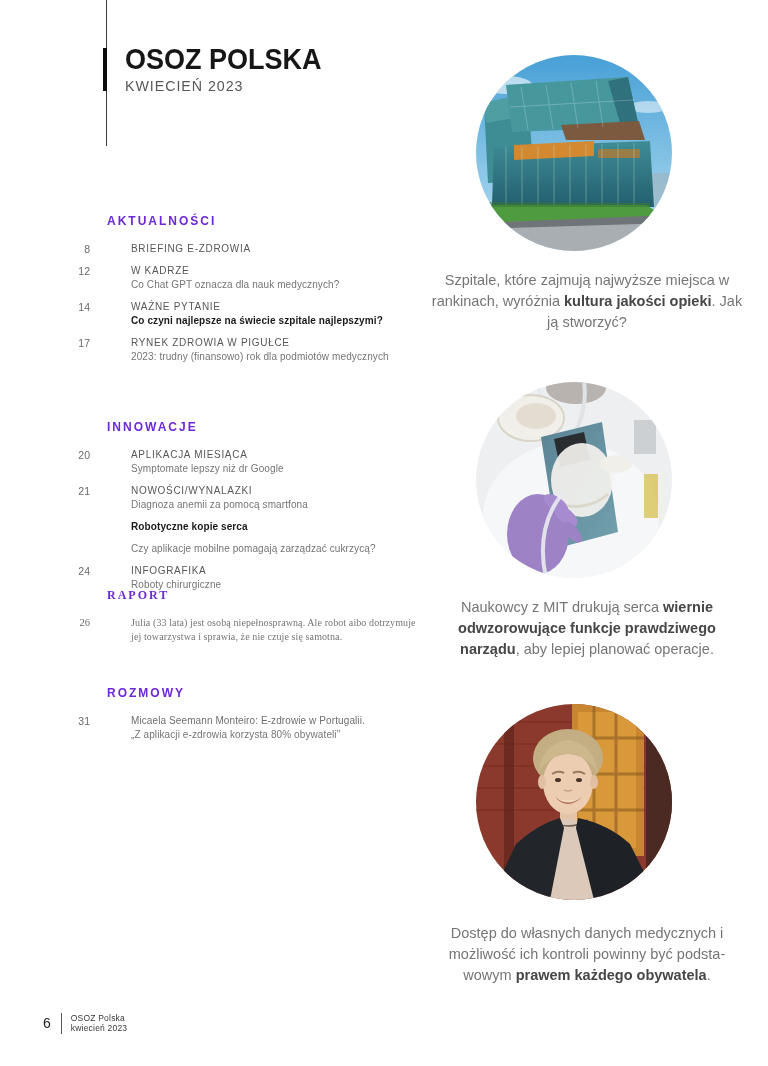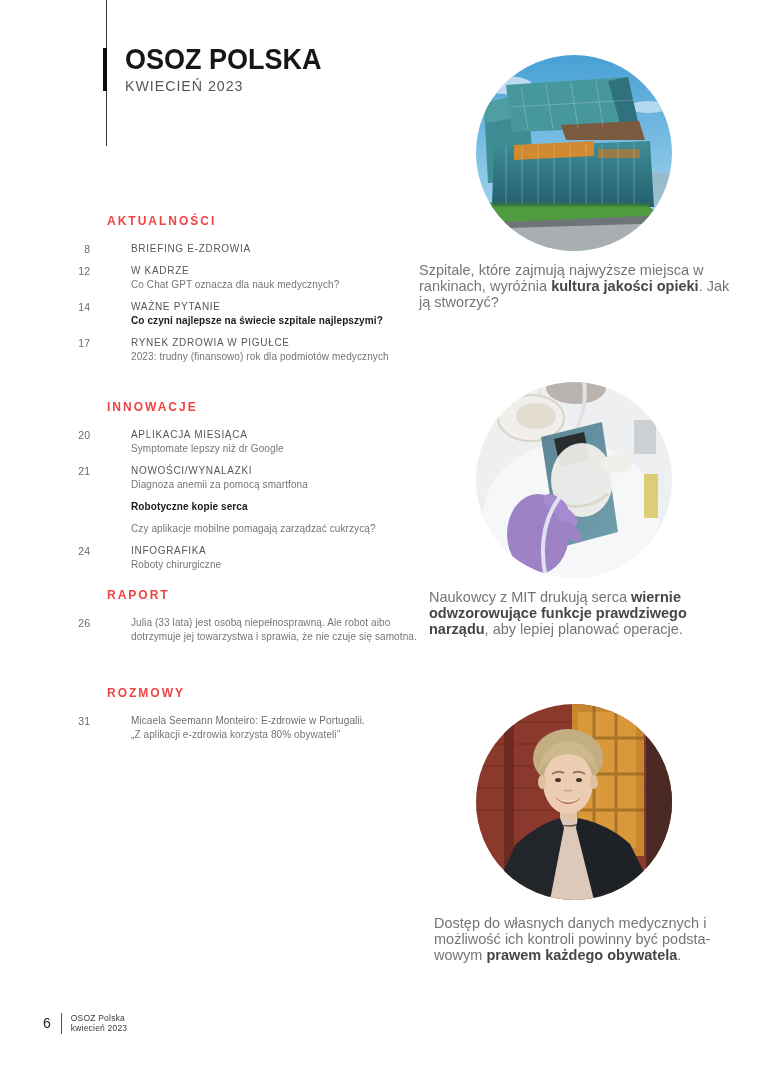--- a/index.html
+++ b/index.html
@@ -11,35 +11,35 @@
   
   .rule-thin{position:absolute;left:106px;top:0;width:1px;height:146px;background:#3c3c3c;}
   .rule-thick{position:absolute;left:103px;top:48px;width:4px;height:43px;background:#0d0d0d;}
   .masthead{position:absolute;left:125px;top:44px;}
   .m-title{font-size:30px;font-weight:bold;color:#161616;line-height:30px;white-space:nowrap;
            transform:scaleX(.9);transform-origin:left top;letter-spacing:0;}
   .m-issue{font-size:15px;color:#575757;line-height:18px;margin-top:3px;white-space:nowrap;
            transform:scaleX(.95);transform-origin:left top;letter-spacing:1px;}
   
   .toc-section{position:absolute;left:45px;width:372px;}
-  .sec-0{top:214px;} .sec-1{top:400px;} .sec-2{top:588px;} .sec-3{top:686px;}
-  .toc-heading{margin:0 0 14px 62px;font-size:12px;font-weight:bold;color:#ef4444;
+  .sec-0{top:214px;} .sec-1{top:420px;} .sec-2{top:588px;font-family:Liberation Serif, serif;} .sec-3{top:686px;}
+  .toc-heading{margin:0 0 14px 62px;font-size:12px;font-weight:bold;color:#6d28d9;
                letter-spacing:2px;line-height:14px;}
   .toc-row{display:flex;margin-bottom:8px;}
   .num{flex:none;width:45px;margin-right:17px;text-align:right;font-size:10.5px;
        color:#6a6a6a;line-height:14px;}
   .txt{display:block;width:302px;padding-left:24px;}
   .t{display:block;font-size:10px;line-height:14px;color:#575757;letter-spacing:.7px;}
   .s{display:block;font-size:10px;line-height:14px;color:#757575;letter-spacing:.1px;}
   .mixed{letter-spacing:.1px;color:#6e6e6e;}
   .bold{font-weight:bold;color:#1a1a1a;}
   
   .circle{position:absolute;left:476px;width:196px;height:196px;border-radius:50%;overflow:hidden;}
   .circ-0{top:55px;} .circ-1{top:382px;} .circ-2{top:704px;}
-  .caption{position:absolute;margin:4px;font-size:14.5px;line-height:16px;color:#757575;}
+  .caption{position:absolute;margin:12px;text-align:center;font-size:14.5px;line-height:21px;color:#757575;}
   .caption b{color:#474747;}
   .cap-0{left:415px;top:258px;width:320px;}
   .cap-1{left:425px;top:585px;width:300px;}
   .cap-2{left:430px;top:911px;width:290px;}
   
   .footer{position:absolute;left:43px;top:1012px;display:flex;align-items:center;}
   .f-num{font-size:14px;color:#222;margin-right:10px;line-height:22px;}
   .f-bar{width:1px;height:21px;background:#555;margin-right:9px;}
   .f-imprint{font-size:8.5px;color:#3a3a3a;line-height:10.5px;letter-spacing:.2px;}
 </style>

